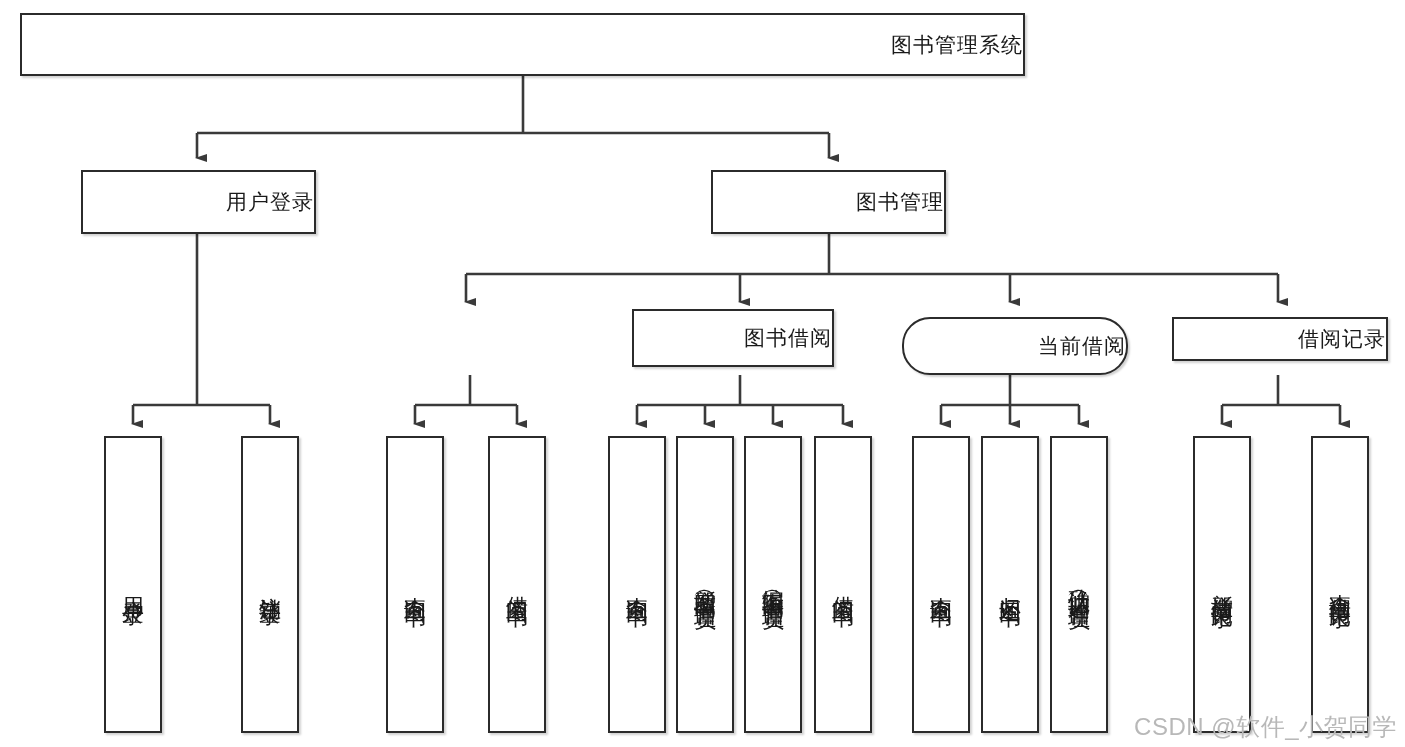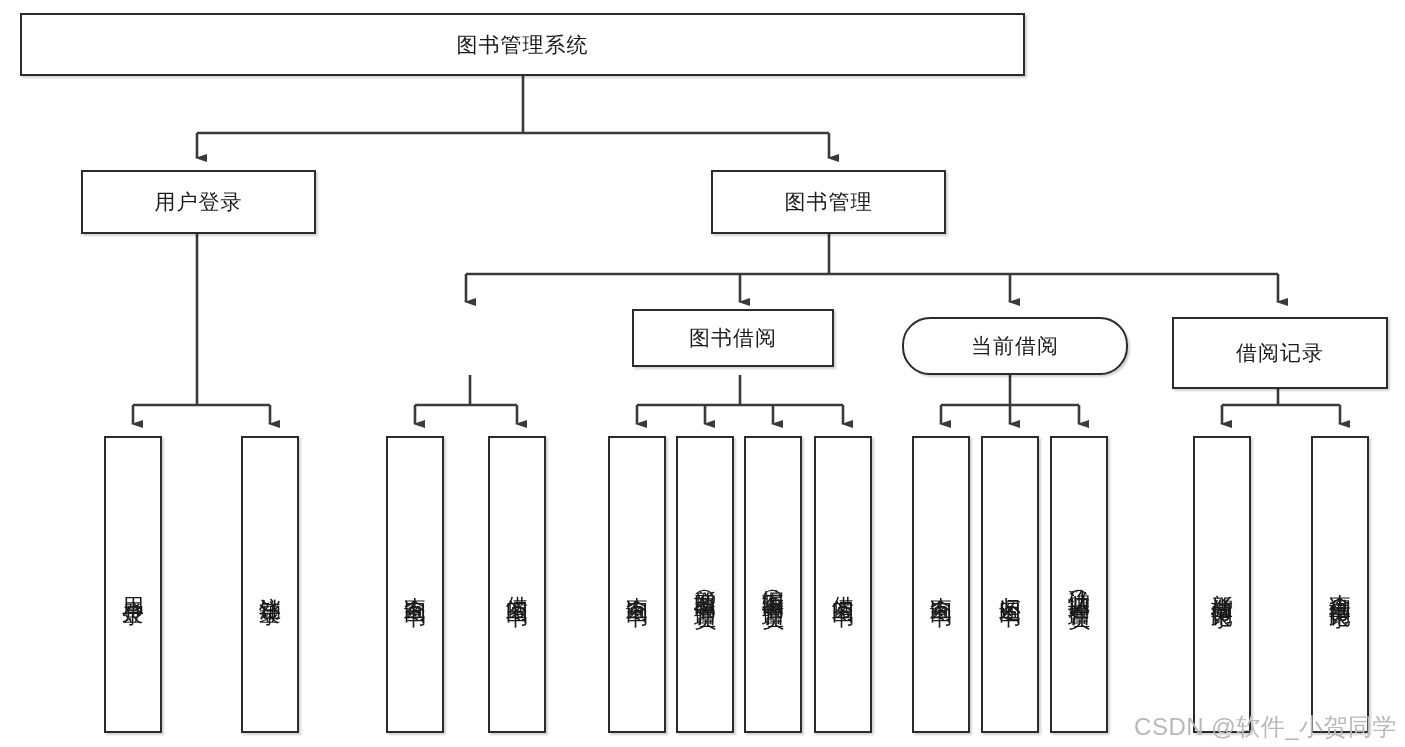--- a/index.html
+++ b/index.html
@@ -26,21 +26,21 @@
     pointer-events: none;
   }
   .node {
     position: absolute;
     box-sizing: border-box;
     background: #ffffff;
     border: 2px solid #2b2b2b;
     box-shadow: 2px 2px 2px rgba(0,0,0,0.18);
     display: flex;
     align-items: center;
-    justify-content: center;
+    justify-content: flex-end;
     color: #1a1a1a;
   }
   .node.horiz {
     font-size: 21px;
     letter-spacing: 1px;
     line-height: 1.2;
     text-align: center;
   }
   .node.vert {
     writing-mode: vertical-rl;
@@ -134,21 +134,21 @@
   <div class="node horiz" style="left:711px; top:170px; width:235px; height:64px;">
     <span>图书管理</span>
   </div>
 
   <div class="node horiz" style="left:632px; top:309px; width:202px; height:58px;">
     <span>图书借阅</span>
   </div>
   <div class="node horiz" style="left:902px; top:317px; width:226px; height:58px;border-radius:28px;">
     <span>当前借阅</span>
   </div>
-  <div class="node horiz" style="left:1172px; top:317px; width:216px; height:72px;">
+  <div class="node horiz" style="left:1172px; top:317px; width:216px; height:44px;">
     <span>借阅记录</span>
   </div>
 
   <div class="node vert" style="left:104px; top:436px; width:58px; height:297px;">
     <span class="vtext">用户登录</span>
   </div>
   <div class="node vert" style="left:241px; top:436px; width:58px; height:297px;">
     <span class="vtext">注销登录</span>
   </div>
 

